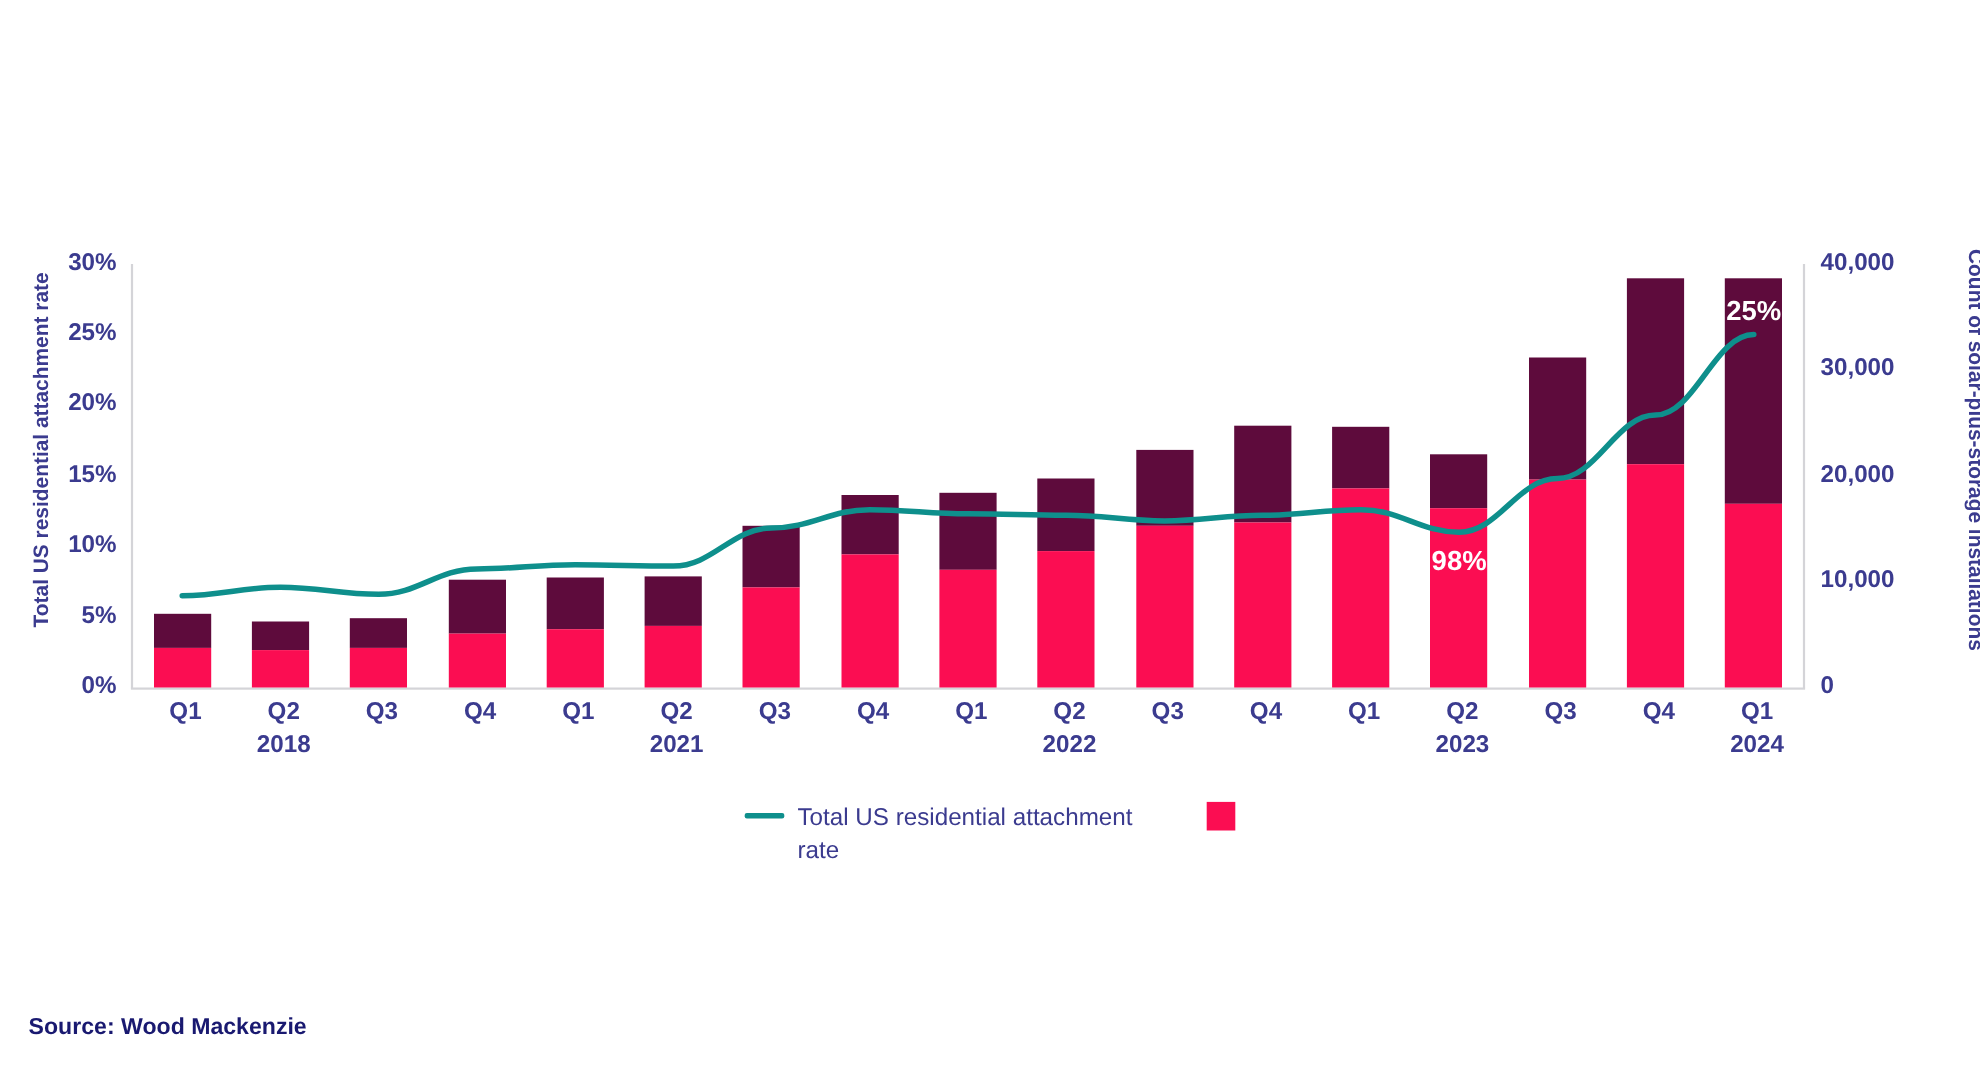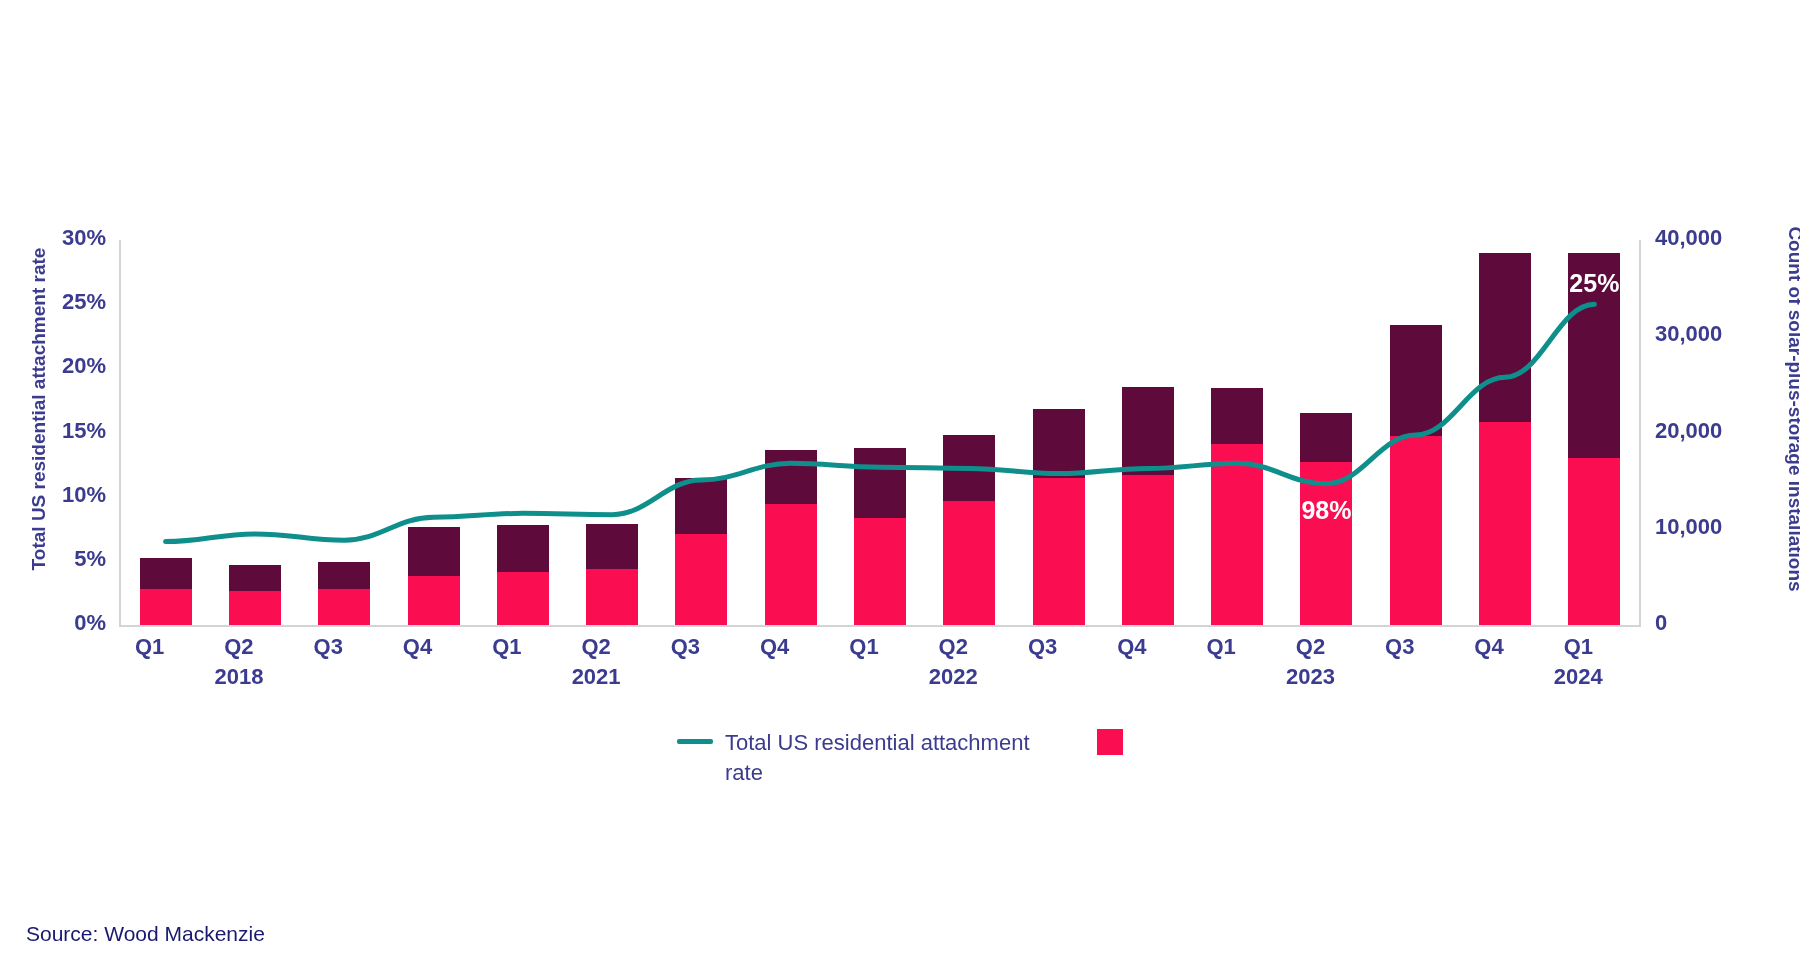--- a/index.html
+++ b/index.html
@@ -18,21 +18,21 @@
     font-weight: 700;
     color: #191970;
     letter-spacing: -0.4px;
     white-space: nowrap;
   }
 
   .source-note {
     position: absolute;
     left: 26px; top: 922px;
     font-size: 21px;
-    font-weight: 400;
+    font-weight: 700;
     color: #191970;
   }
 
   
   .plot-wrap {
     position: absolute;
     left: 0; top: 200px;
     width: 1800px; height: 520px;
   }
 
@@ -120,21 +120,21 @@
   .line-layer {
     position: absolute;
     left: 121px; top: 40px;
     width: 1518px; height: 385px;
     pointer-events: none;
   }
 
   
   .xaxis {
     position: absolute;
-    left: 105px; top: 432px;
+    left: 124px; top: 432px;
     width: 1518px; height: 80px;
   }
   .xtick {
     position: absolute;
     top: 0;
     text-align: center;
     font-size: 22px;
     font-weight: 600;
     color: #3B3B8F;
     line-height: 30px;

